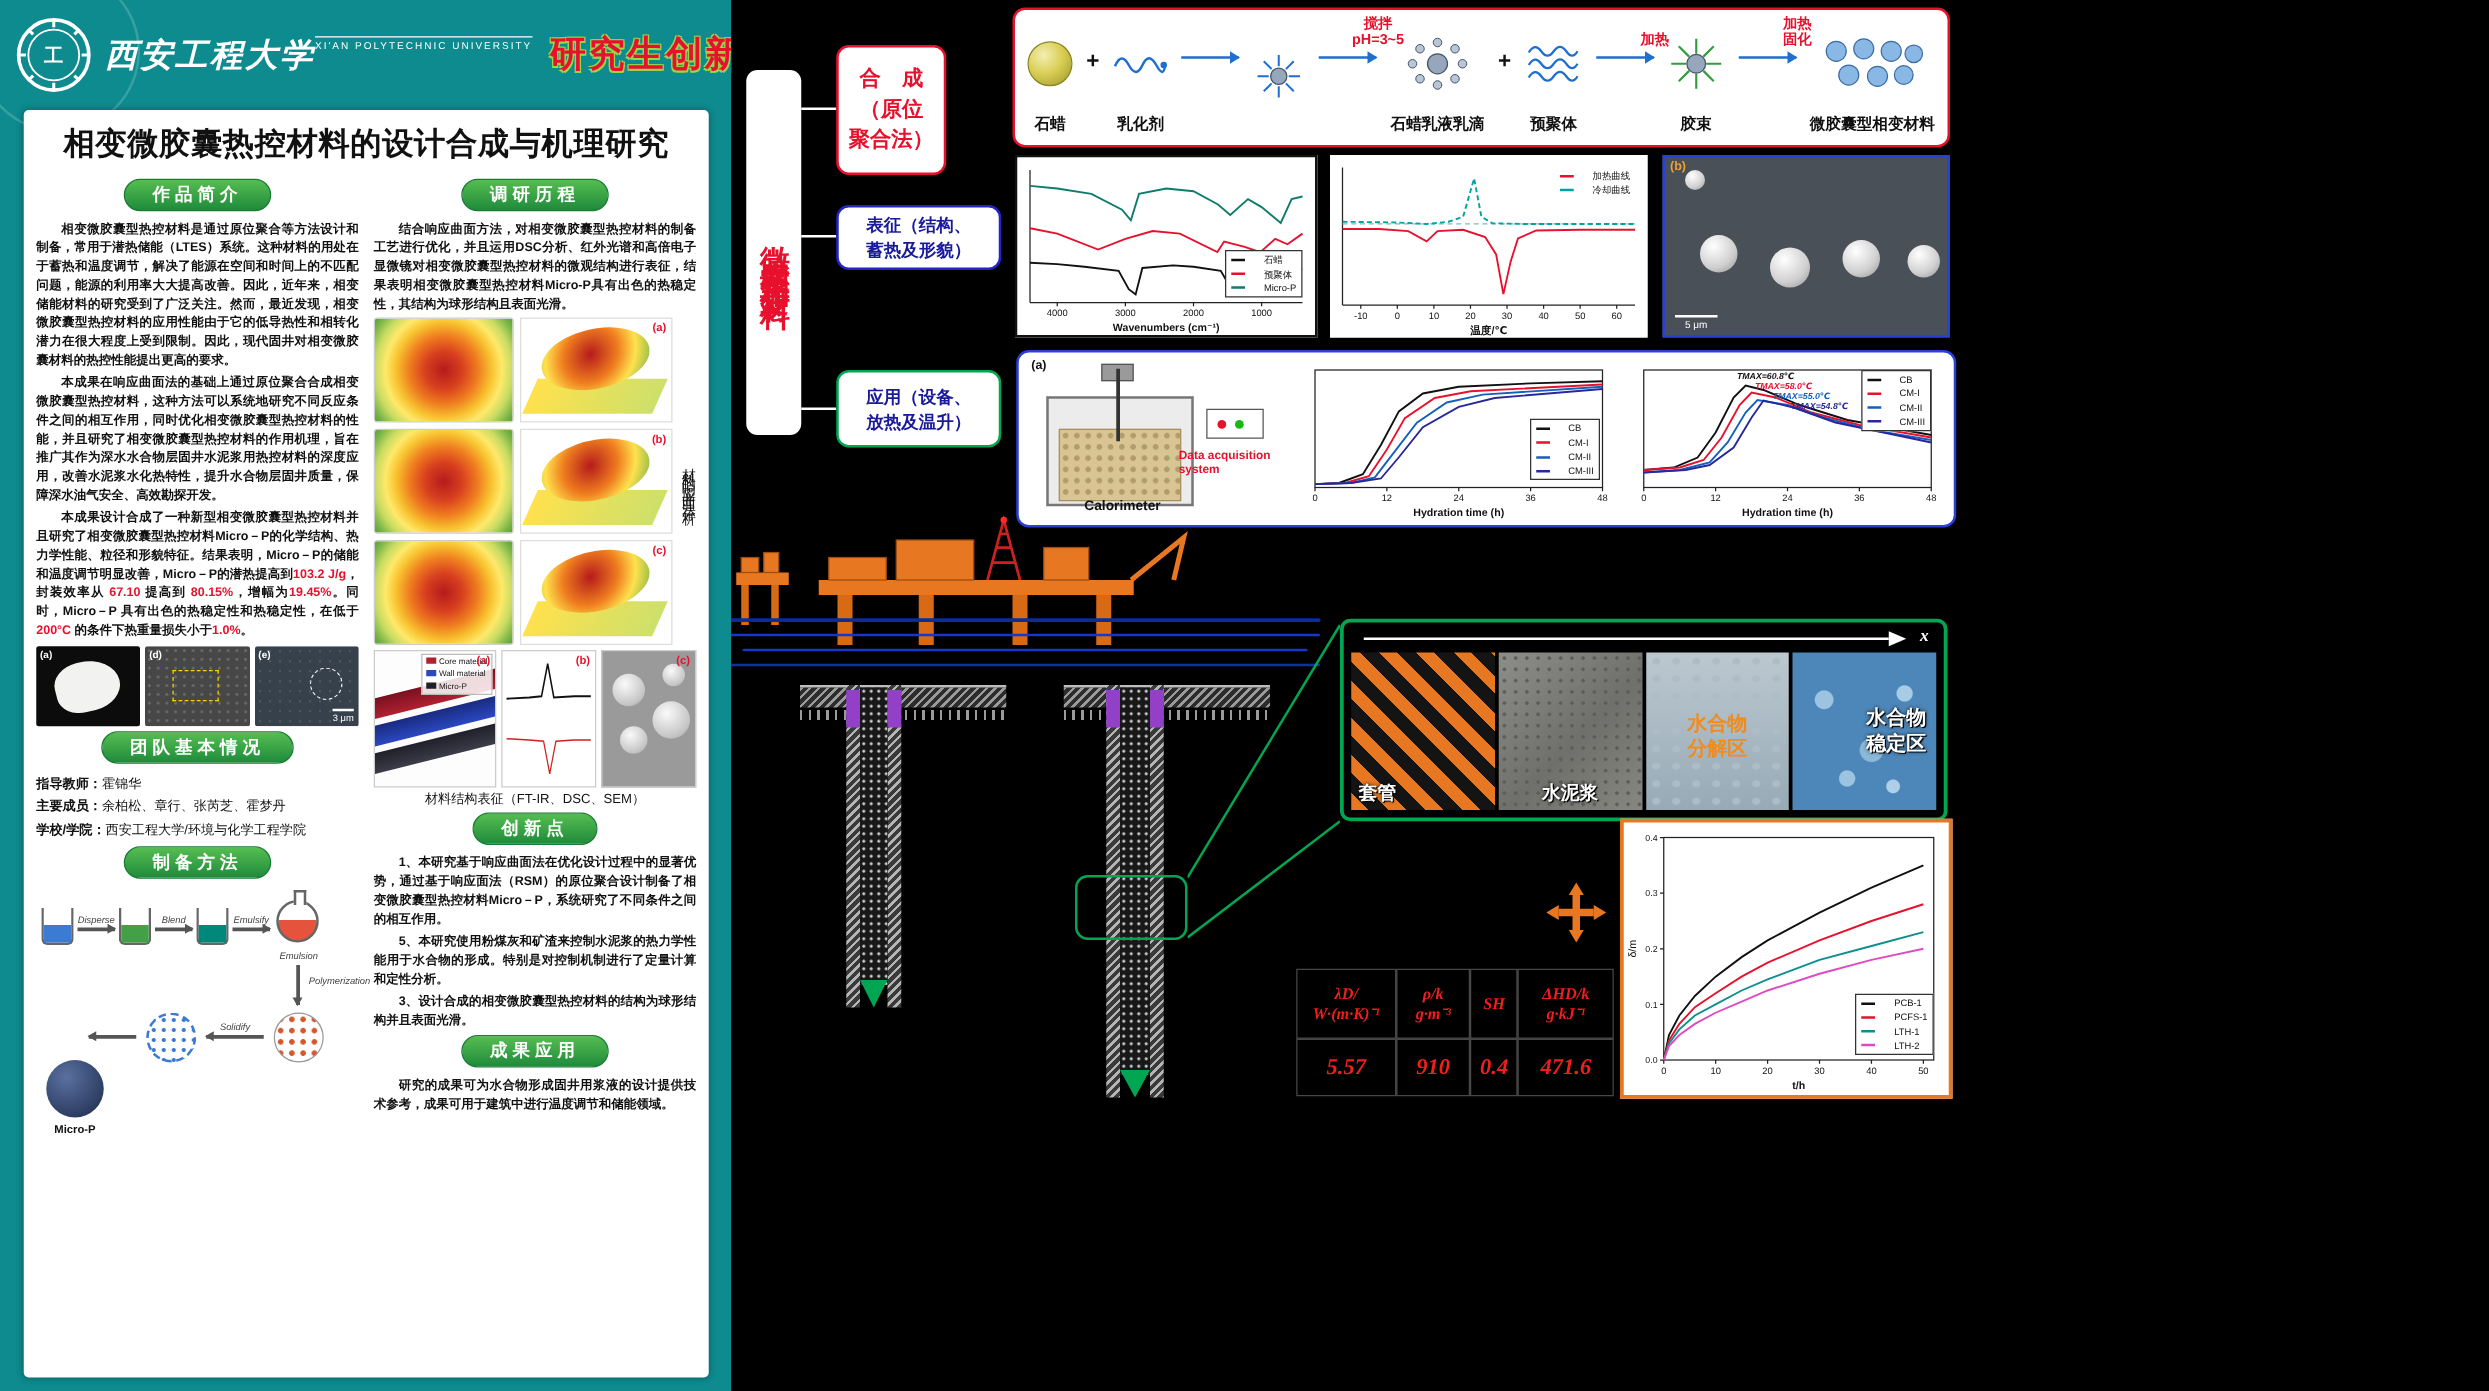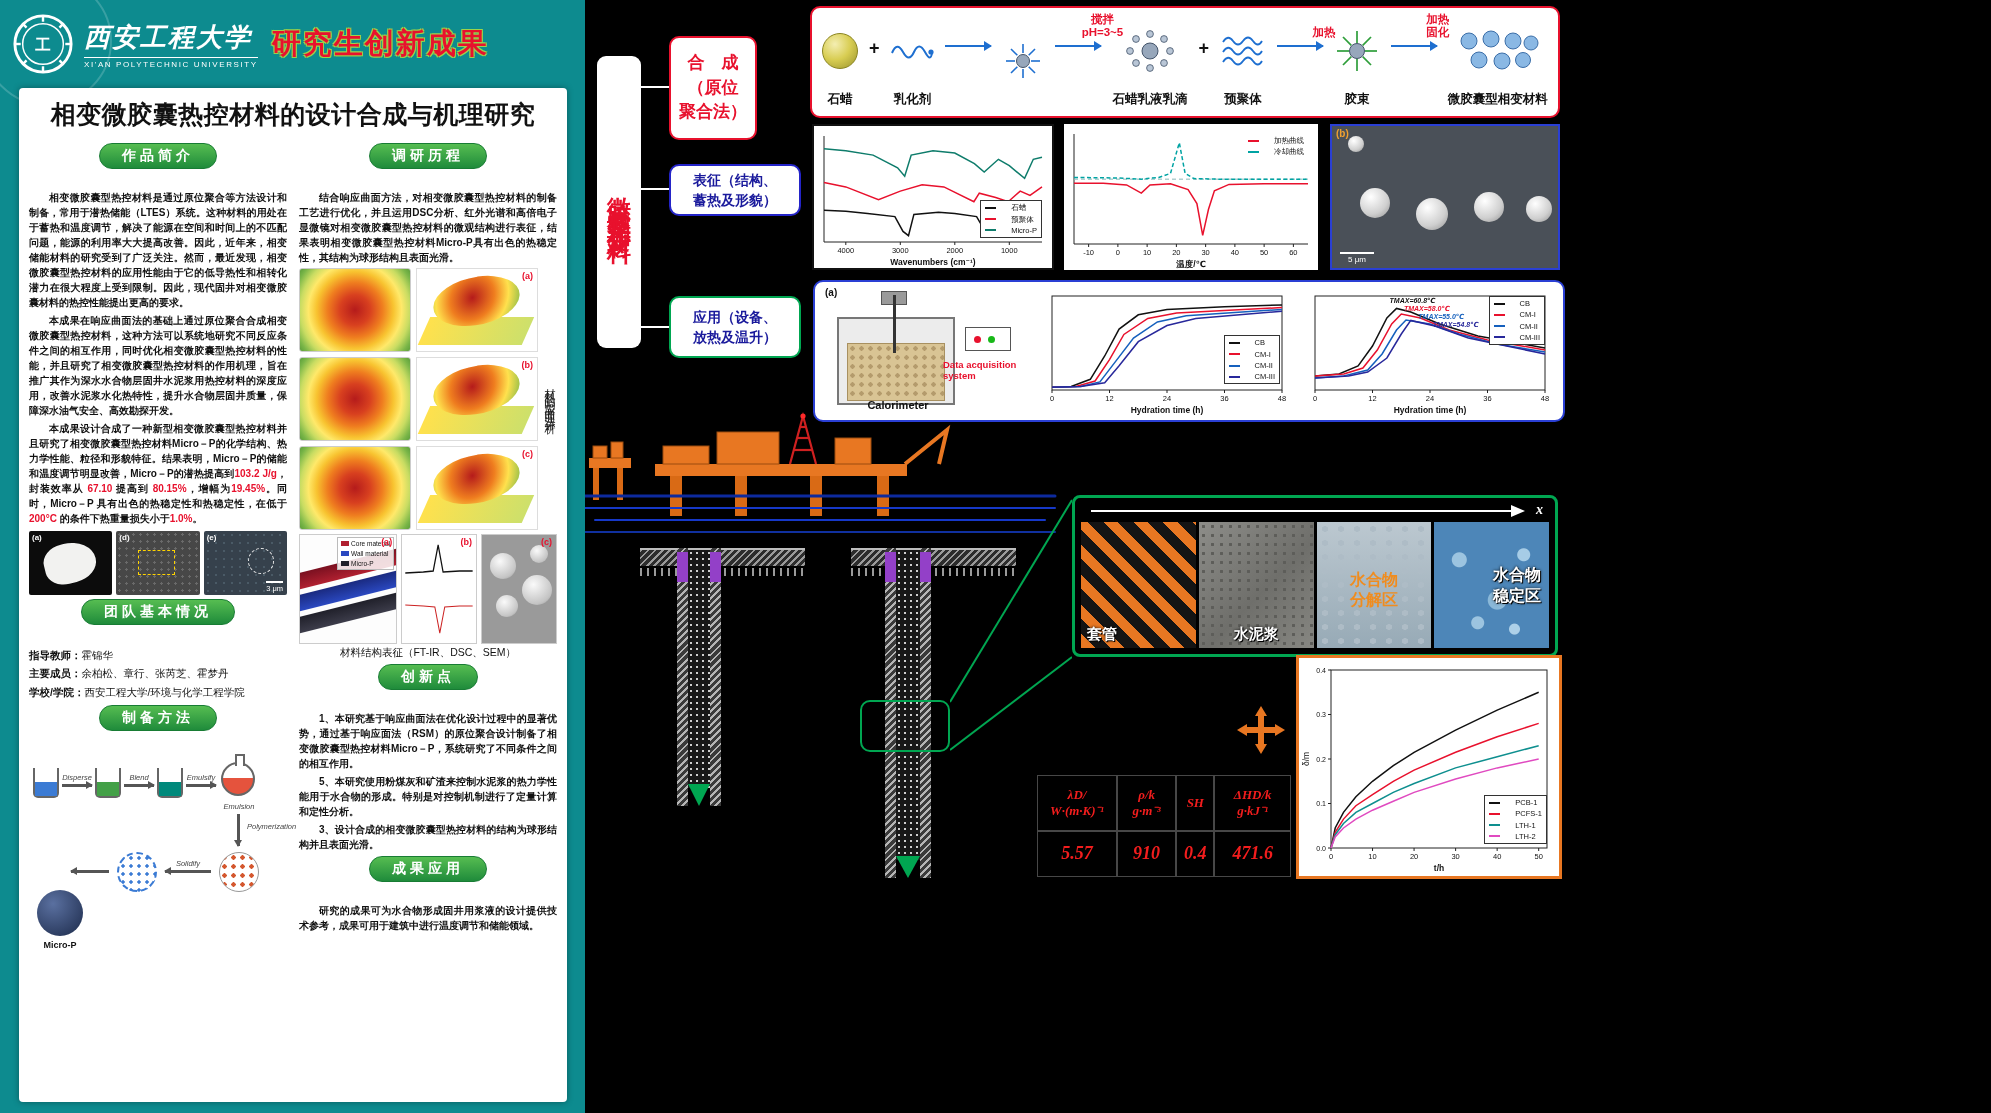--- a/index.html
+++ b/index.html
@@ -5,30 +5,30 @@
 <style>
   *{margin:0;padding:0;box-sizing:border-box;}
   html,body{width:1991px;height:1113px;}
   body{position:relative;background:#000;font-family:"Liberation Sans","DejaVu Sans",sans-serif;overflow:hidden;color:#111;}
 
   
   .left-panel{position:absolute;left:0;top:0;width:585px;height:1113px;background:#0d8b8f;}
   .deco-ring{position:absolute;left:-18px;top:-24px;width:130px;height:130px;border:2px solid rgba(255,255,255,.18);border-radius:50%;}
   .lp-header{position:absolute;left:0;top:0;width:585px;height:88px;display:flex;align-items:center;padding:0 12px;gap:10px;}
   .logo{width:62px;height:62px;flex:0 0 auto;}
-  .univ{display:flex;flex-direction:column;}
+  .univ{display:flex;flex-direction:row;}
   .univ-cn{font-family:"DejaVu Serif","Liberation Serif",serif;font-weight:bold;font-style:italic;font-size:26px;color:#fff;letter-spacing:2px;white-space:nowrap;}
   .univ-en{font-size:8px;color:#fff;letter-spacing:1.6px;border-top:1.5px solid #fff;padding-top:2px;margin-top:2px;white-space:nowrap;}
   .banner{font-size:29px;font-weight:bold;color:#e8112d;letter-spacing:2px;white-space:nowrap;margin-left:4px;
     text-shadow:1px 1px 0 #9bd34b,-1px -1px 0 #9bd34b,1px -1px 0 #9bd34b,-1px 1px 0 #9bd34b;}
   .card{position:absolute;left:19px;top:88px;width:548px;height:1014px;background:#fff;border-radius:4px;padding:6px 10px;box-shadow:0 0 6px rgba(0,0,0,.35);}
   .poster-title{text-align:center;font-size:25px;font-weight:bold;margin:4px 0 8px;letter-spacing:0.5px;white-space:nowrap;}
   .cols{display:flex;gap:12px;}
   .col{flex:1;min-width:0;}
-  .pill{display:block;width:fit-content;margin:4px auto 21px;padding:3px 22px;border-radius:14px;
+  .pill{display:block;width:fit-content;margin:4px auto 7px;padding:3px 22px;border-radius:14px;
     background:linear-gradient(#56bd51,#1f8b3b);border:1px solid #187c34;color:#fff;font-weight:bold;font-size:14px;letter-spacing:4px;white-space:nowrap;}
   .para{font-size:10px;line-height:1.5;text-align:justify;text-indent:2em;margin-bottom:3px;font-weight:bold;}
   .red{color:#e8112d;}
 
   
   .photo-row{display:flex;gap:4px;margin:5px 0 4px;}
   .photo-s{flex:1;height:64px;position:relative;border-radius:2px;overflow:hidden;}
   .ps1{background:#0c0c0c;}
   .ps1 .blob{position:absolute;left:18%;top:18%;width:62%;height:62%;background:#f2f2f0;border-radius:46% 60% 52% 44%;transform:rotate(-14deg);}
   .ps2{background:#474747;background-image:radial-gradient(#6a6a6a 1px,transparent 1.2px);background-size:7px 7px;}

